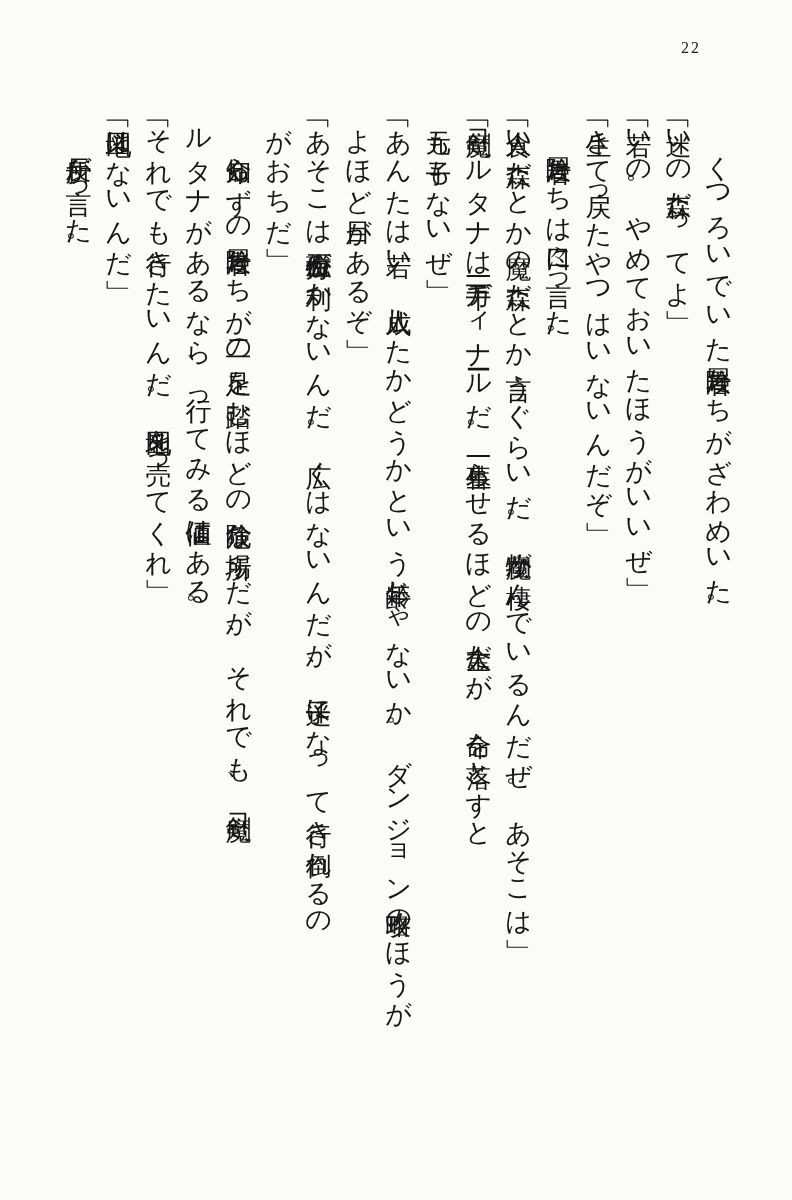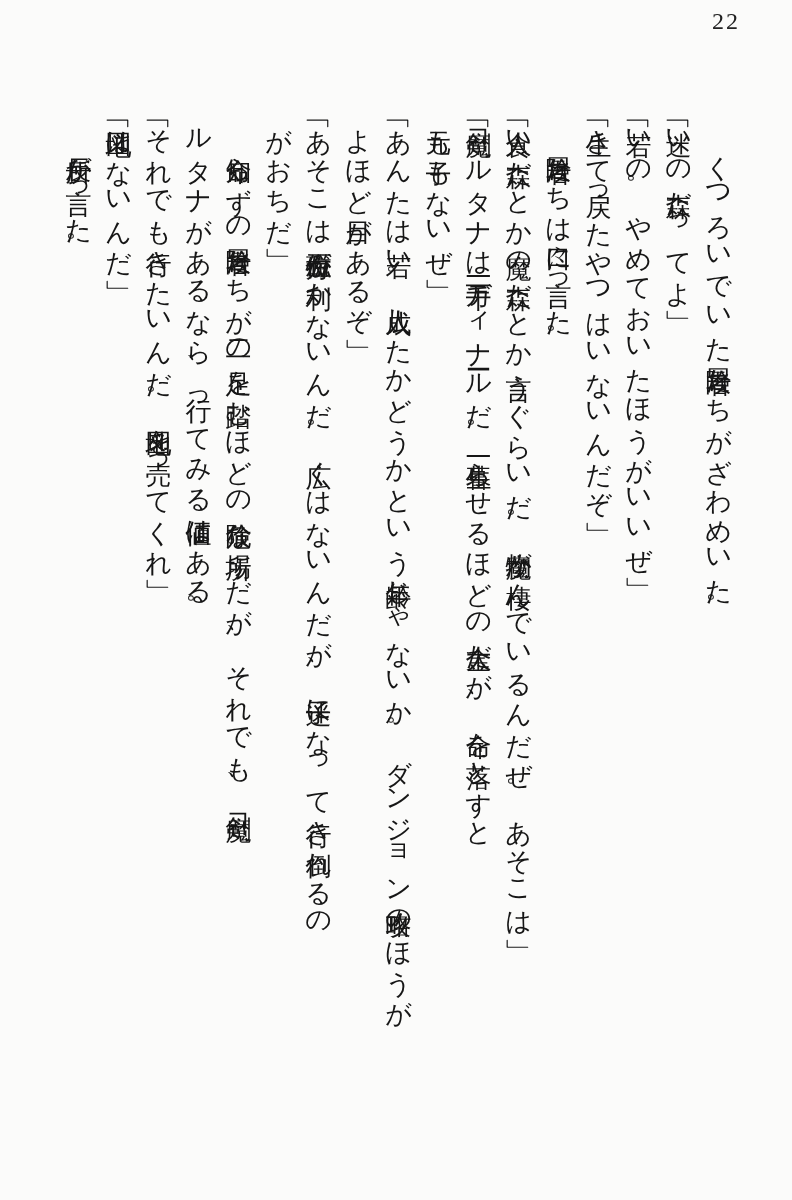--- a/index.html
+++ b/index.html
@@ -14,26 +14,25 @@
     overflow: hidden;
     font-family: "Liberation Serif", "DejaVu Serif", serif;
     color: #1b1b1b;
   }
   .page {
     position: absolute;
     inset: 0;
   }
   .page-number {
     position: absolute;
-    top: 8px;
+    top: 39px;
     left: 681px;
-    font-size: 24px;
+    font-size: 16px;
     letter-spacing: 2px;
     color: #222;
-    margin-left: 31px;
   }
   .text-block {
     position: absolute;
     top: 111px;
     right: 54px;
     height: 1014px;
     writing-mode: vertical-rl;
     text-orientation: mixed;
     font-size: 26px;
     color: #161616;

